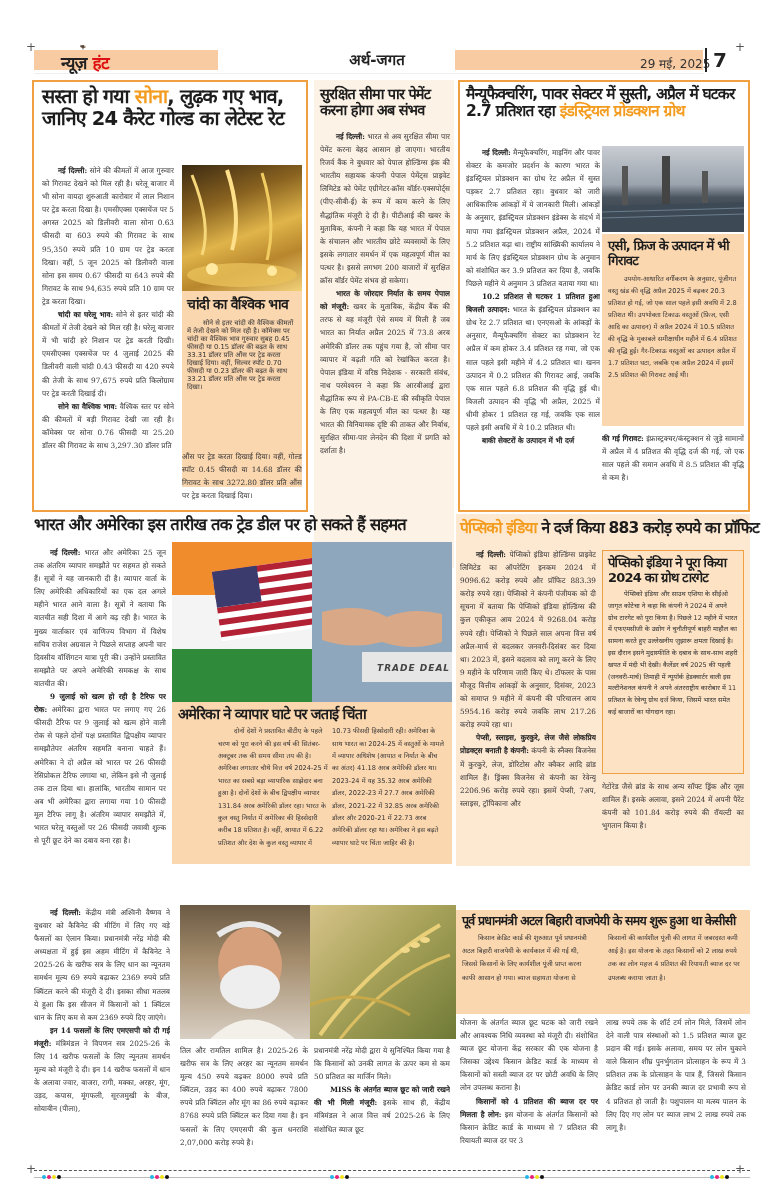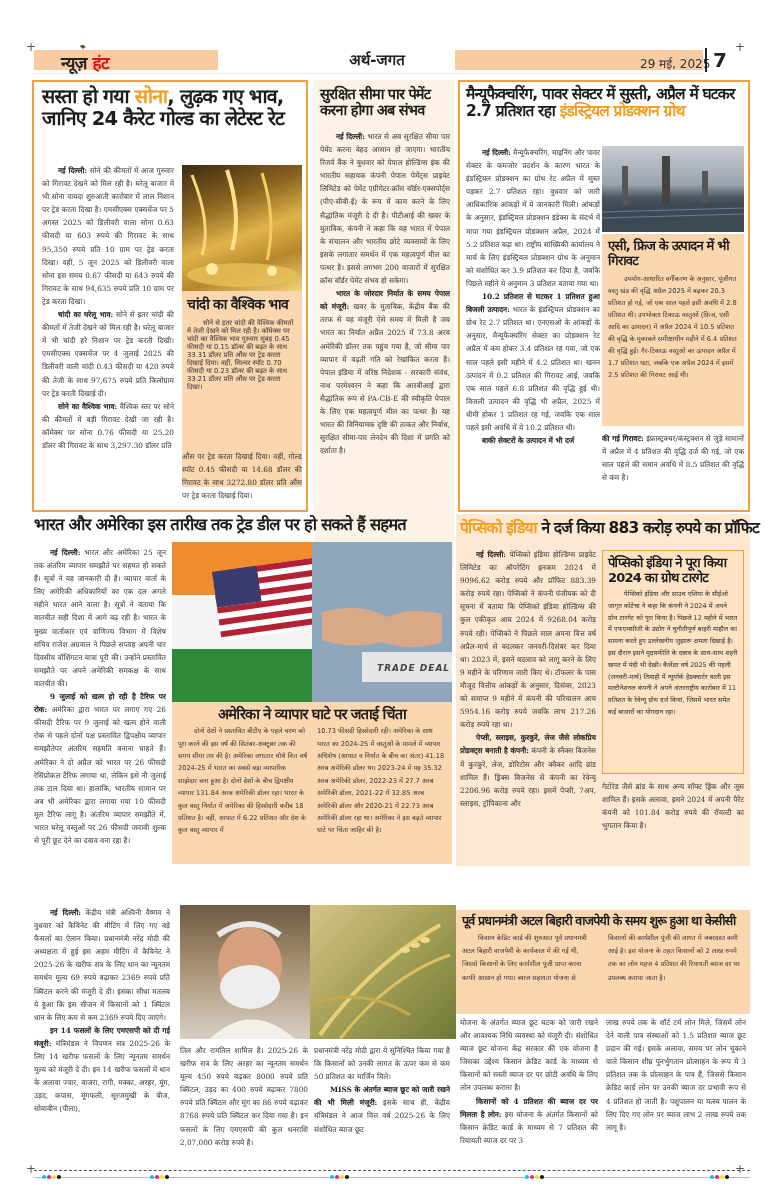--- a/index.html
+++ b/index.html
@@ -170,22 +170,22 @@
       </g>
 
       <rect x="140" y="0" width="140" height="160" fill="#8fa7bd"></rect>
       <path d="M150 70 Q190 60 215 75 Q240 65 270 72 L270 100 Q240 110 210 100 Q180 108 150 98 Z" fill="#d9a887"></path>
       <rect x="190" y="110" width="90" height="30" fill="#e6e6e6"></rect>
     </svg>
     <span class="abs" style="left:205px;top:121px;font-size:9px;font-weight:bold;color:#444;letter-spacing:1px;">TRADE DEAL</span>
   </div>
 
   <div class="abs peach" style="left:172px;top:702px;width:280px;height:162px;padding:4px 6px;">
-    <div class="headline" style="font-size:14.5px;text-align:center;margin-bottom:3px;">अमेरिका ने व्यापार घाटे पर जताई चिंता</div>
-    <div style="display:flex;gap:10px;">
+    <div class="headline" style="font-size:14.5px;margin-bottom:3px;">अमेरिका ने व्यापार घाटे पर जताई चिंता</div>
+    <div style="display:flex;margin-left:40px;">
       <div class="body-sans" style="width:129px;font-size:6.6px;line-height:12.4px;">
           <p>दोनों देशों ने प्रस्तावित बीटीए के पहले चरण को पूरा करने की इस वर्ष की सितंबर-अक्टूबर तक की समय सीमा तय की है। अमेरिका लगातार चौथे वित्त वर्ष 2024-25 में भारत का सबसे बड़ा व्यापारिक साझेदार बना हुआ है। दोनों देशों के बीच द्विपक्षीय व्यापार 131.84 अरब अमेरिकी डॉलर रहा। भारत के कुल वस्तु निर्यात में अमेरिका की हिस्सेदारी करीब 18 प्रतिशत है। वहीं, आयात में 6.22 प्रतिशत और देश के कुल वस्तु व्यापार में</p>
         </div>
       <div class="body-sans" style="width:129px;font-size:6.6px;line-height:12.4px;"><span>10.73 फीसदी हिस्सेदारी रही। अमेरिका के साथ भारत का 2024-25 में वस्तुओं के मामले में व्यापार अधिशेष (आयात व निर्यात के बीच का अंतर) 41.18 अरब अमेरिकी डॉलर था। 2023-24 में यह 35.32 अरब अमेरिकी डॉलर, 2022-23 में 27.7 अरब अमेरिकी डॉलर, 2021-22 में 32.85 अरब अमेरिकी डॉलर और 2020-21 में 22.73 अरब अमेरिकी डॉलर रहा था। अमेरिका ने इस बढ़ते व्यापार घाटे पर चिंता जाहिर की है।</span></div>
     </div>
   </div>
 
   <div class="abs lpeach" style="left:456px;top:514px;width:294px;height:352px;">
     <div class="headline abs" style="left:4px;top:6px;width:286px;font-size:15.5px;white-space:nowrap;">
       <span class="hl-orange">पेप्सिको इंडिया</span><span> ने दर्ज किया 883 करोड़ रुपये का प्रॉफिट</span>

